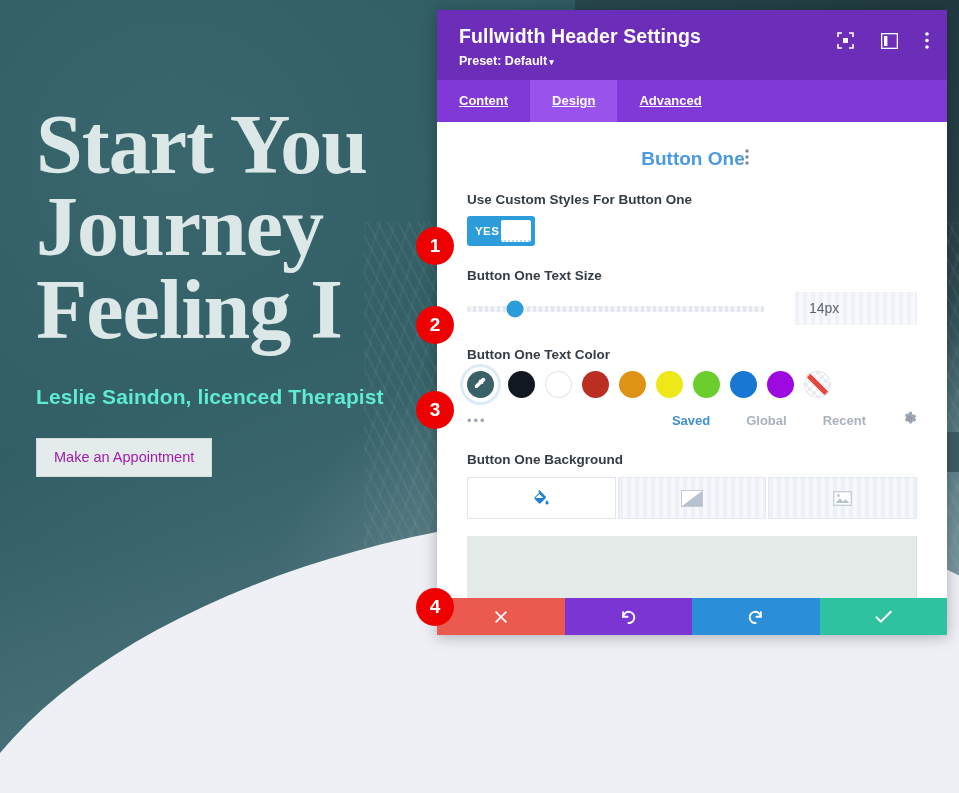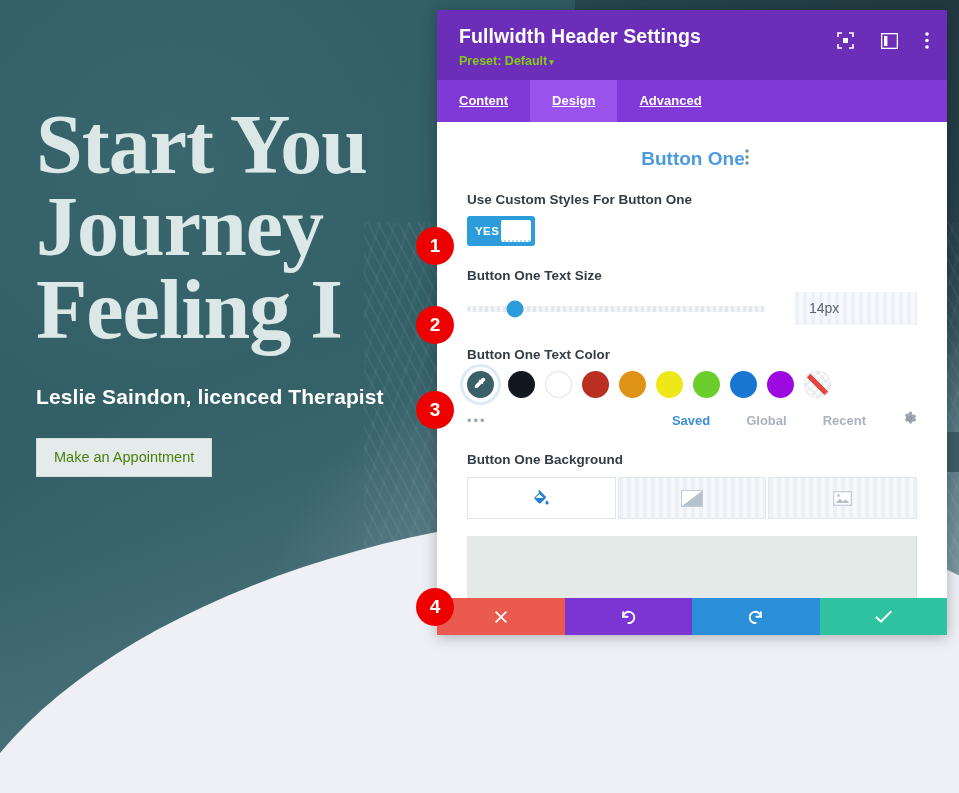--- a/index.html
+++ b/index.html
@@ -45,27 +45,27 @@
   }
 
   .hero-content { position:absolute; left:36px; top:104px; width:430px; }
   .hero-title {
     font-family:"Liberation Serif", serif;
     font-weight:700; font-size:84px; line-height:.98;
     color:#dce8e7; margin:0; letter-spacing:-1px;
     white-space:nowrap;
   }
   .hero-sub {
-    margin-top:34px; font-size:21px; font-weight:700; color:#ffffff;
+    margin-top:34px; font-size:21px; font-weight:700; color:#5eead4;
     letter-spacing:.1px; white-space:nowrap;
   }
   .hero-btn {
     display:inline-block; margin-top:29px;
     padding:10px 17px 11px;
-    background:#e3ecea; color:#4d7c0f;
+    background:#e3ecea; color:#a21caf;
     border:1px solid #cfdcda; font-size:14.5px;
     cursor:pointer;
   }
 
   
   .edge-scroll {
     position:absolute; right:0; top:432px; width:12px; height:40px;
     background:#3f5c66;
   }
 
@@ -73,21 +73,21 @@
   #panel {
     position:absolute; left:437px; top:10px; width:510px; height:625px;
     background:#ffffff;
     box-shadow:0 2px 14px rgba(0,0,0,.28);
     display:flex; flex-direction:column; overflow:hidden;
   }
 
   .panel-head { background:#6c2eb9; padding:15px 22px 12px; position:relative; }
   .panel-title { color:#fff; font-size:19.5px; font-weight:700; letter-spacing:.1px; }
   .panel-preset {
-    margin-top:6px; color:#84cc16; font-size:12.5px; font-weight:700; cursor:pointer;
+    margin-top:6px; color:#ffffff; font-size:12.5px; font-weight:700; cursor:pointer;
   }
   .panel-preset .caret { font-size:9px; margin-left:2px; }
   .head-icons { position:absolute; right:18px; top:22px; display:flex; gap:27px; align-items:center; }
   .head-icons svg { display:block; }
 
   .tabs { display:flex; background:#8039d6; }
   .tab {
     padding:13px 22px 14px; color:#fff; font-size:13px; font-weight:700;
     cursor:pointer; user-select:none;text-decoration:underline;
   }

